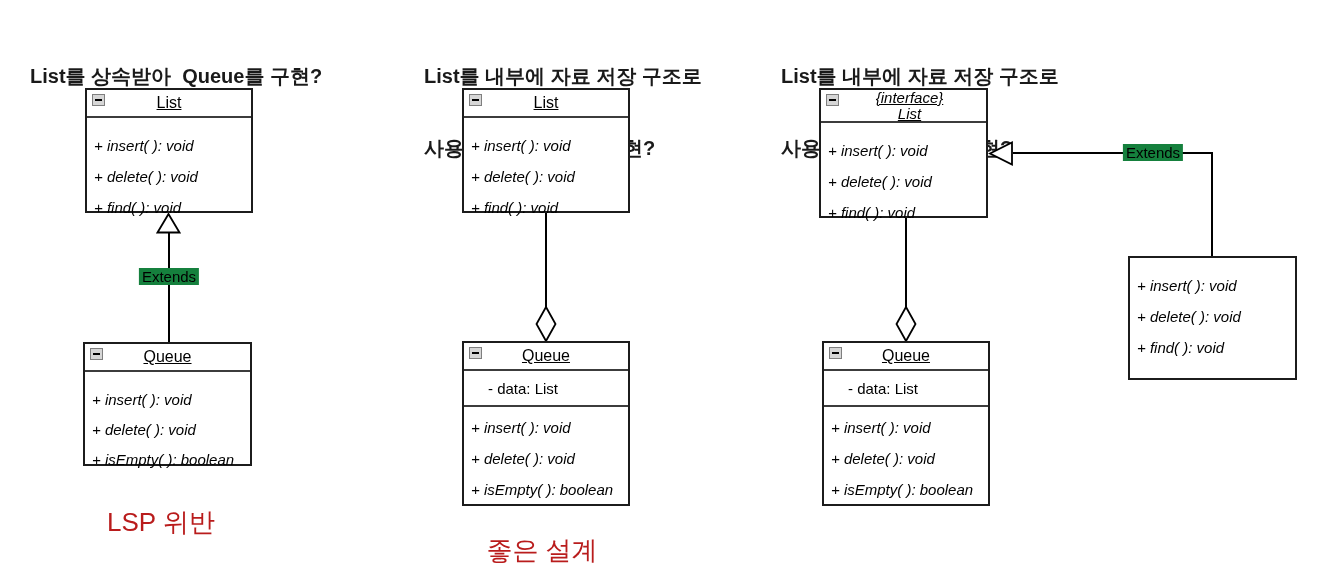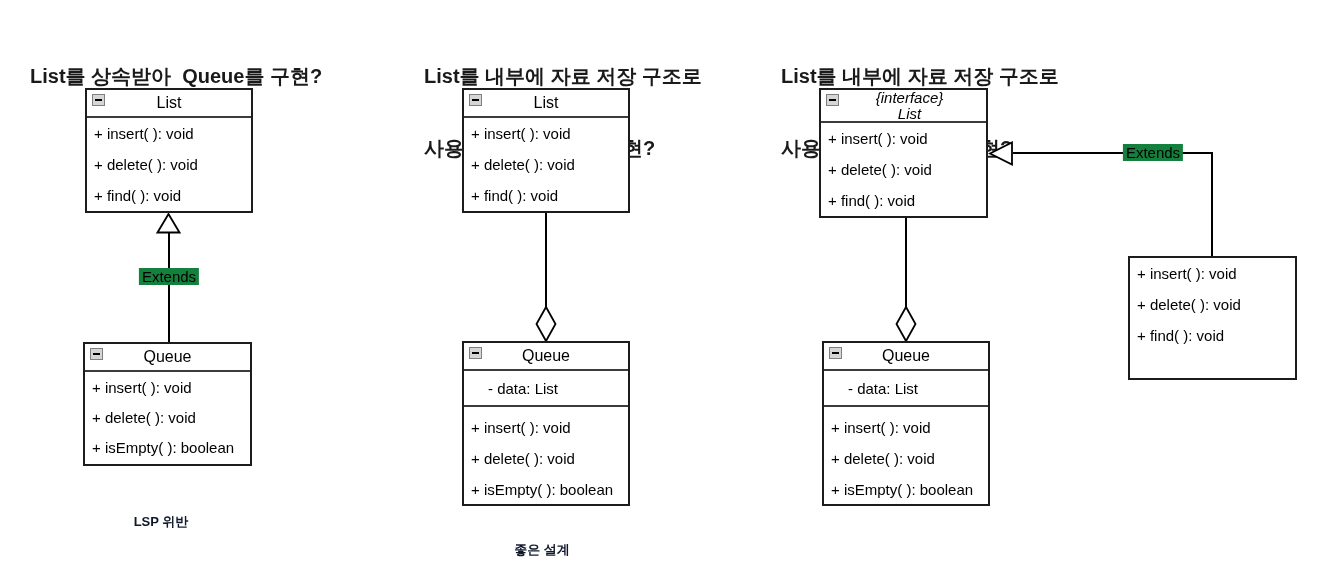--- a/index.html
+++ b/index.html
@@ -5,37 +5,37 @@
   * { margin:0; padding:0; box-sizing:border-box; }
   html,body { background:#ffffff; }
   body { width:1330px; height:563px; position:relative; overflow:hidden;
          font-family:"Liberation Sans","DejaVu Sans",sans-serif; color:#000; }
 
   .canvas { position:absolute; left:0; top:0; width:1330px; height:563px; background:#fff;border-radius:21px; }
 
   .panel-title { position:absolute; font-size:20px; font-weight:bold; line-height:24px;
                  color:#1a1a1a; white-space:pre; }
 
-  .caption { position:absolute; transform:translateX(-50%); font-size:13px; font-weight:bold;
-             line-height:24px; color:#0f172a; white-space:nowrap; }
+  .caption { position:absolute; transform:translateX(-50%); font-size:26px; font-weight:normal;
+             line-height:24px; color:#b91c1c; white-space:nowrap; }
 
   .class-box { position:absolute; background:#ffffff; border:2px solid #1c1c1c; }
   .class-header { position:relative; display:flex; flex-direction:column; align-items:center;
-                  justify-content:center; border-bottom:2px solid #3c3c3c; }
+                  justify-content:center; border-bottom:2px solid #3c3c3c;text-decoration:underline; }
   .class-header.h1 { height:28px; }
   .class-header.h2 { height:33px; }
   .class-name { font-size:16px; line-height:16px; }
   .stereotype, .iname { font-size:15px; line-height:16px; font-style:italic;margin-left:12px; }
 
   .collapse-icon { position:absolute; left:5px; top:4px; width:13px; height:12px;
                    background:#d6d6d6; border:1px solid #7f7f7f;
                    display:flex; align-items:center; justify-content:center; cursor:pointer; }
   .collapse-icon::after { content:""; width:7px; height:2px; background:#000; }
 
-  .members { padding:0 0 0 7px; }
+  .members { padding:12px 0 0 7px;font-style:italic; }
   .member { height:31px; display:flex; align-items:center; font-size:15px; white-space:pre; }
   .members.tight .member { height:30px; }
   .members.pad5 { padding-top:5px; }
   .attr-section { border-bottom:2px solid #3c3c3c; height:36px; display:flex; align-items:center;
                   padding-left:24px; font-size:15px; white-space:pre; }
 
   .vline { position:absolute; width:2px; background:#000; }
   .hline { position:absolute; height:2px; background:#000; }
   .shape { position:absolute; }
   .edge-label { position:absolute; transform:translateX(-50%); background:#15803d;

